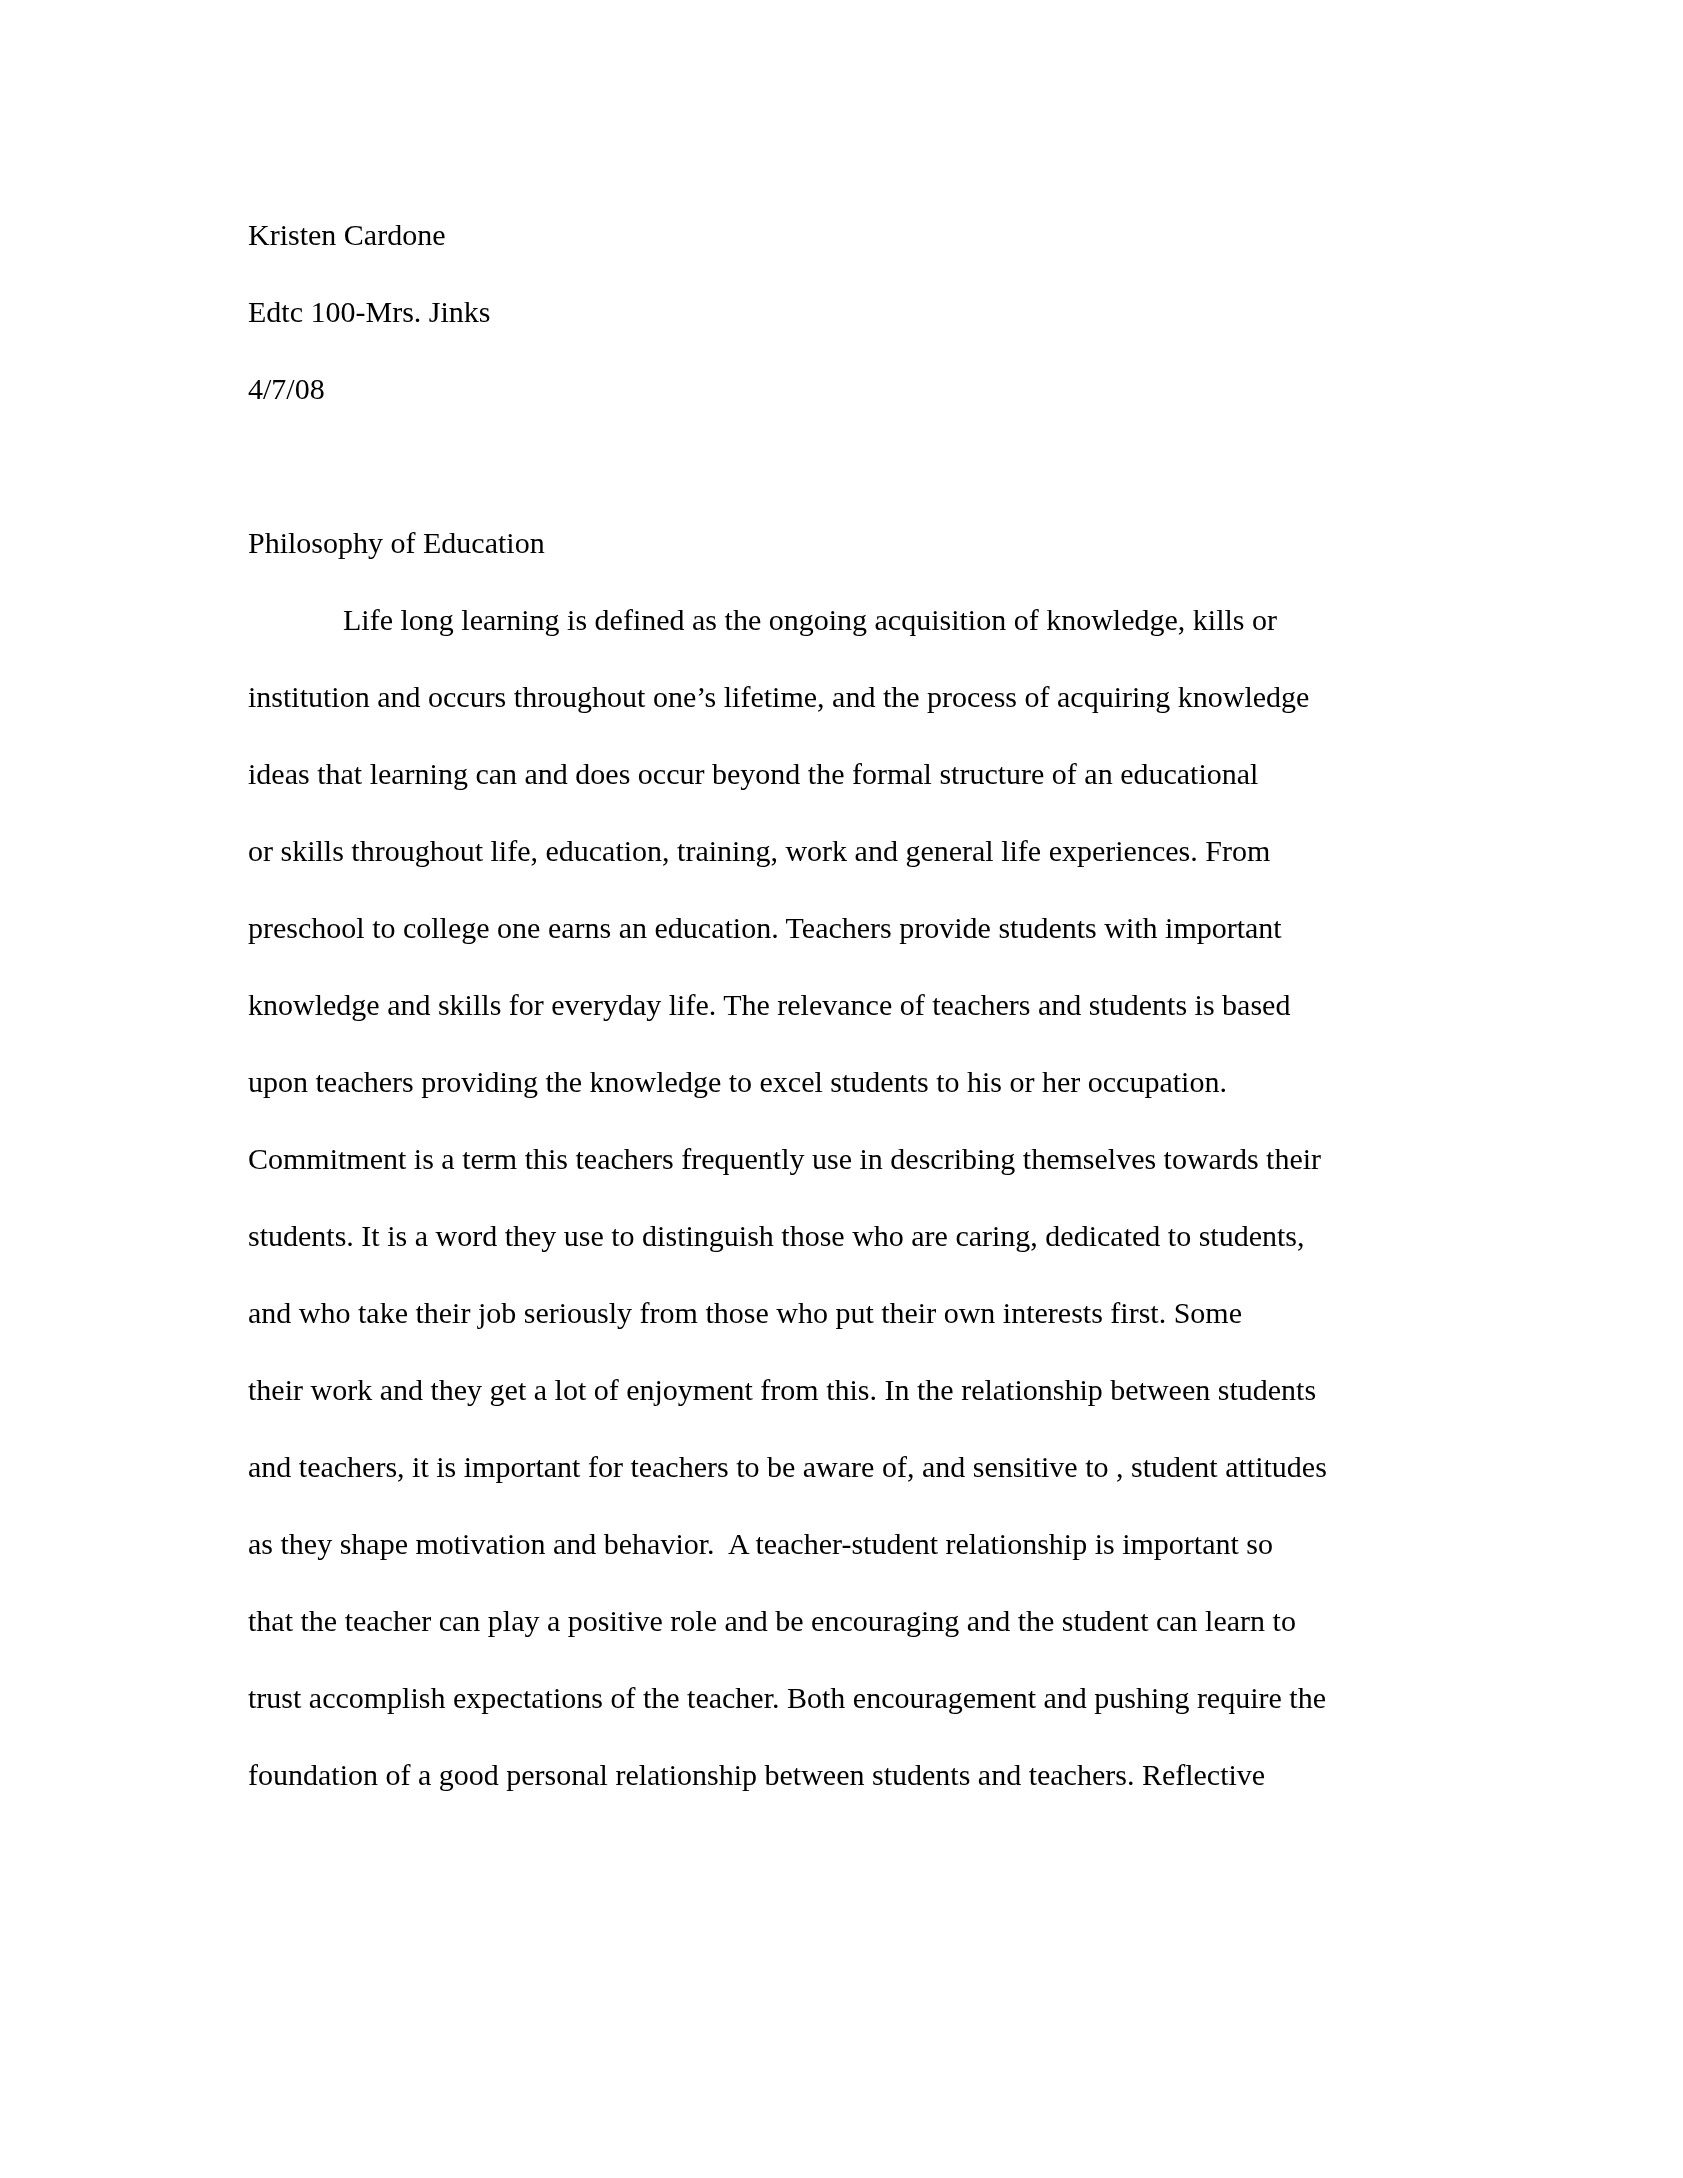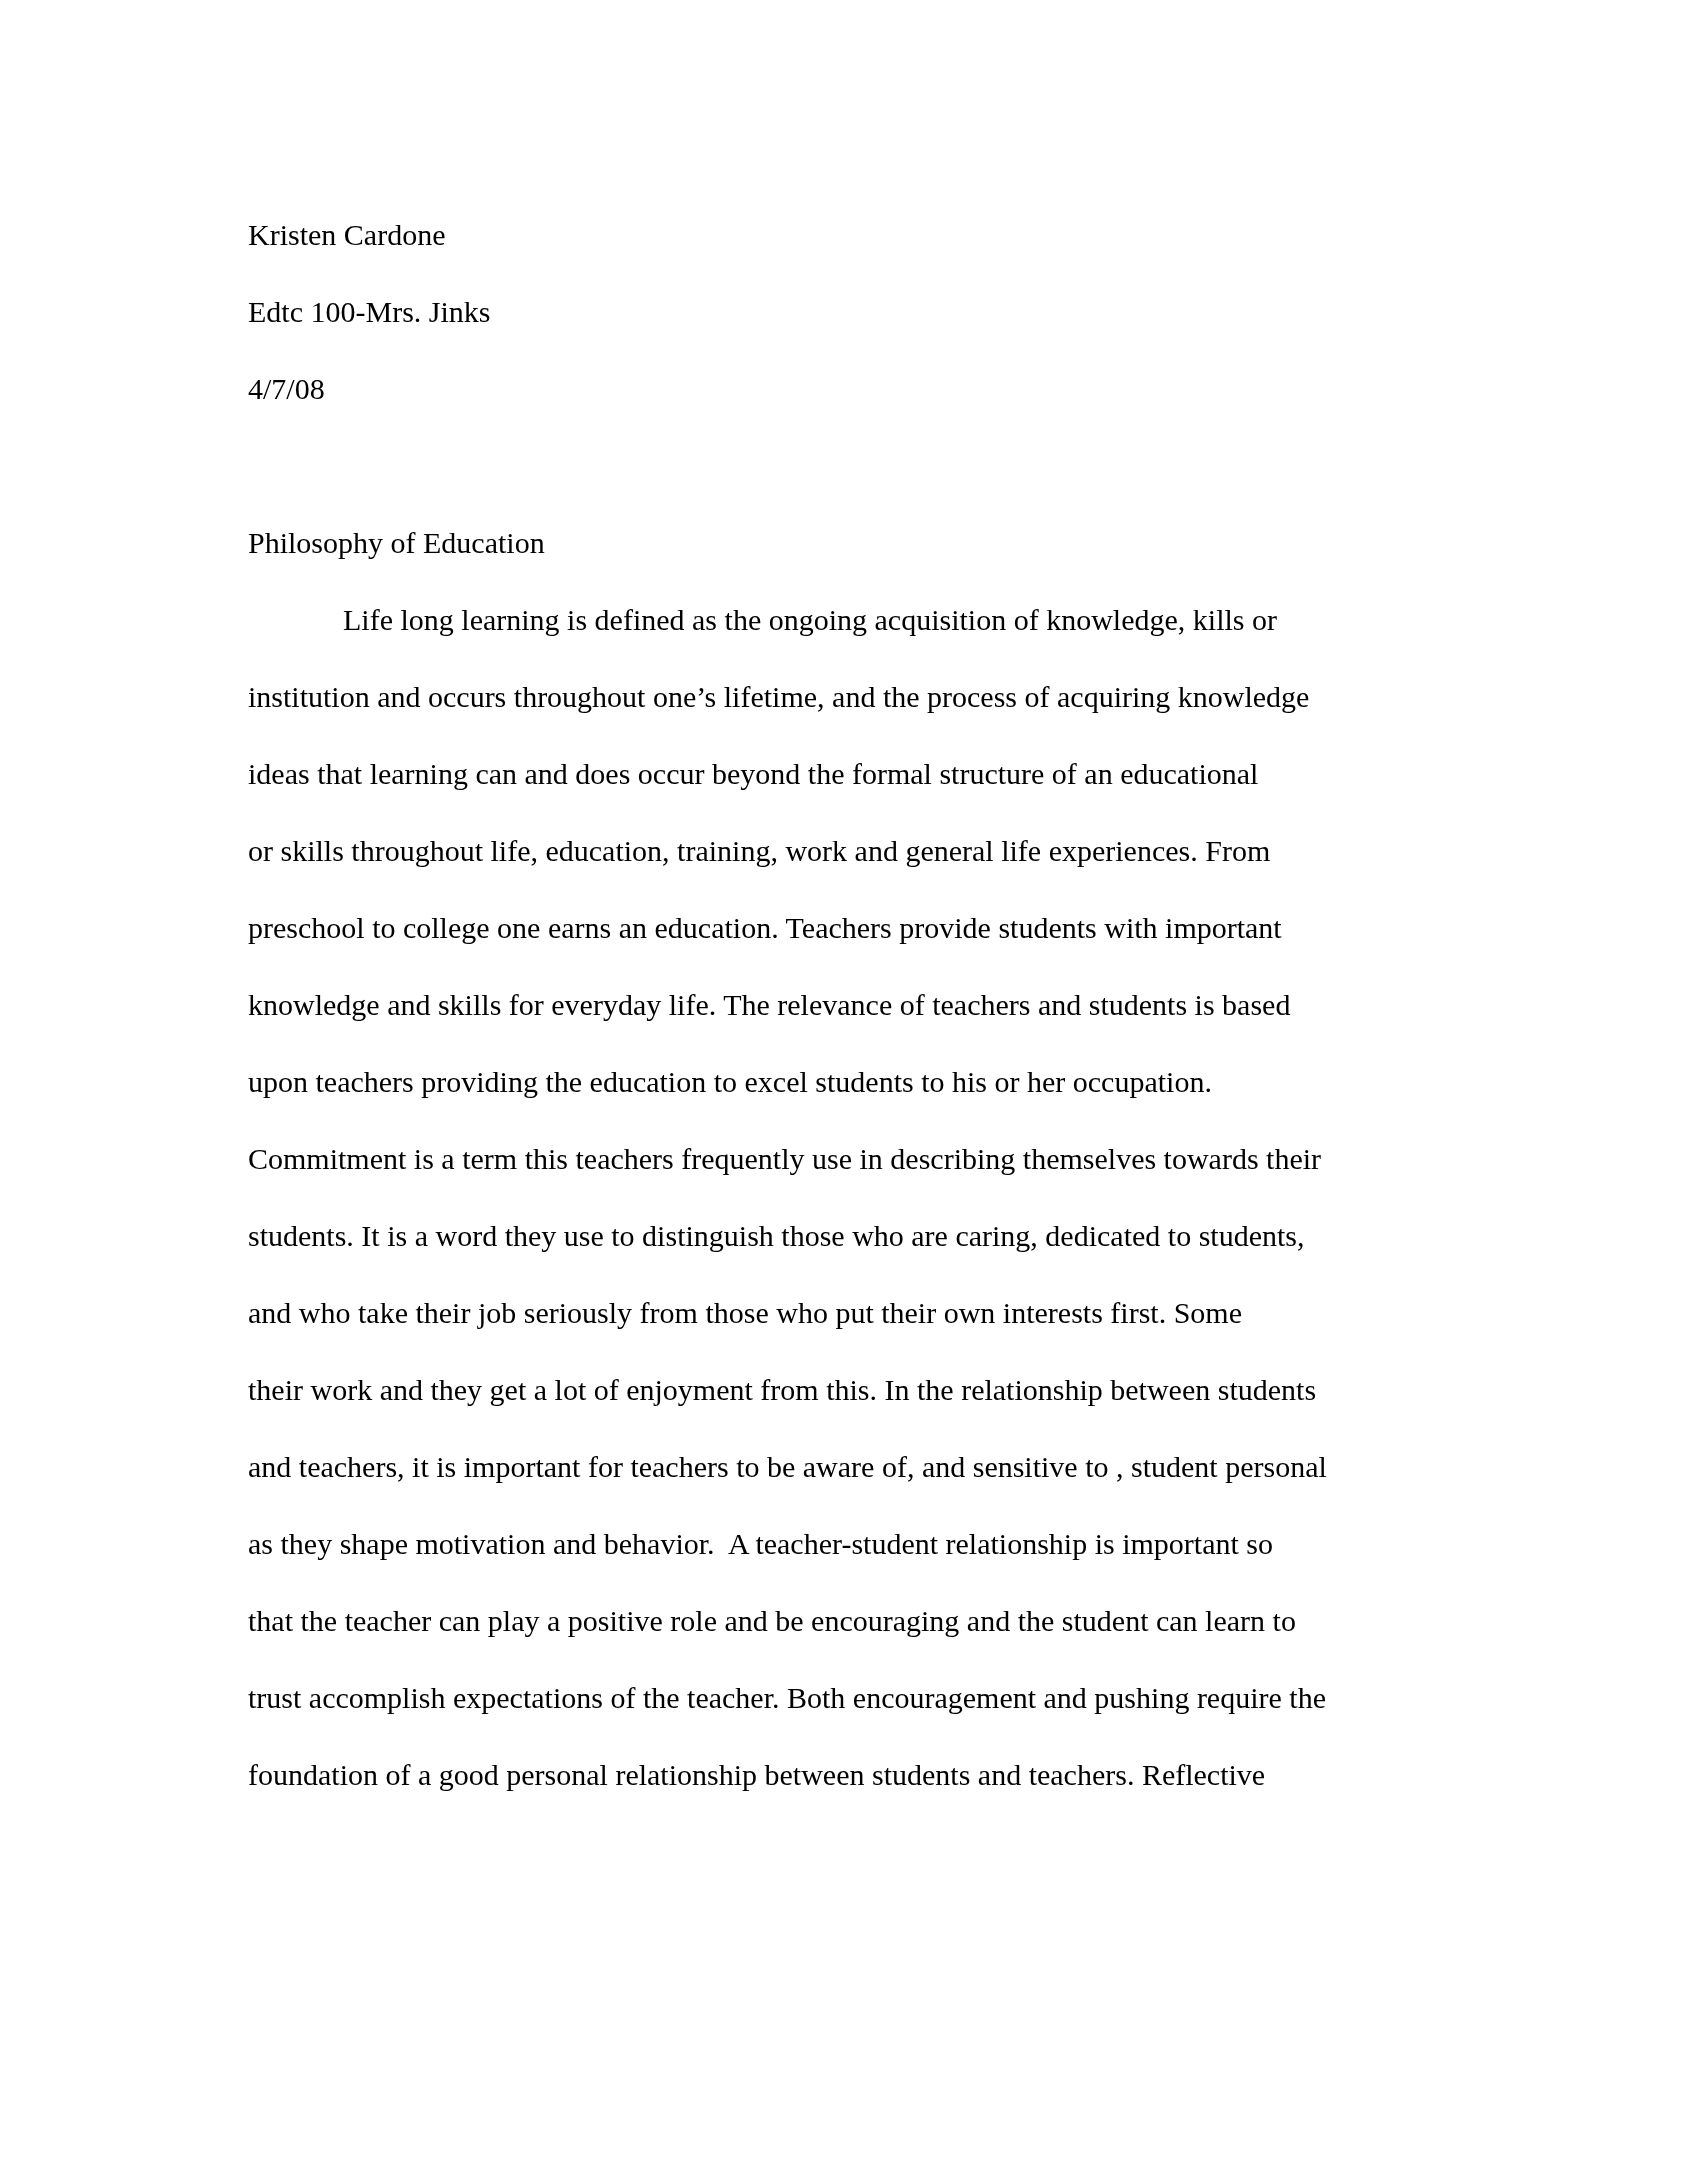--- a/index.html
+++ b/index.html
@@ -47,26 +47,26 @@
     <div class="blank-line"></div>
 
     <div class="line doc-title">Philosophy of Education</div>
 
     <div class="line first-line-indent">Life long learning is defined as the ongoing acquisition of knowledge, kills or</div>
     <div class="line">institution and occurs throughout one’s lifetime, and the process of acquiring knowledge</div>
     <div class="line">ideas that learning can and does occur beyond the formal structure of an educational</div>
     <div class="line">or skills throughout life, education, training, work and general life experiences. From</div>
     <div class="line">preschool to college one earns an education. Teachers provide students with important</div>
     <div class="line">knowledge and skills for everyday life. The relevance of teachers and students is based</div>
-    <div class="line">upon teachers providing the education to excel students to his or her occupation.</div>
+    <div class="line">upon teachers providing the knowledge to excel students to his or her occupation.</div>
     <div class="line">Commitment is a term this teachers frequently use in describing themselves towards their</div>
     <div class="line">students. It is a word they use to distinguish those who are caring, dedicated to students,</div>
     <div class="line">and who take their job seriously from those who put their own interests first. Some</div>
     <div class="line">their work and they get a lot of enjoyment from this. In the relationship between students</div>
-    <div class="line">and teachers, it is important for teachers to be aware of, and sensitive to , student personal</div>
+    <div class="line">and teachers, it is important for teachers to be aware of, and sensitive to , student attitudes</div>
     <div class="line">as they shape motivation and behavior.  A teacher-student relationship is important so</div>
     <div class="line">that the teacher can play a positive role and be encouraging and the student can learn to</div>
     <div class="line">trust accomplish expectations of the teacher. Both encouragement and pushing require the</div>
     <div class="line">foundation of a good personal relationship between students and teachers. Reflective</div>
 
   </div>
 </div>
 
 
 </body></html>

